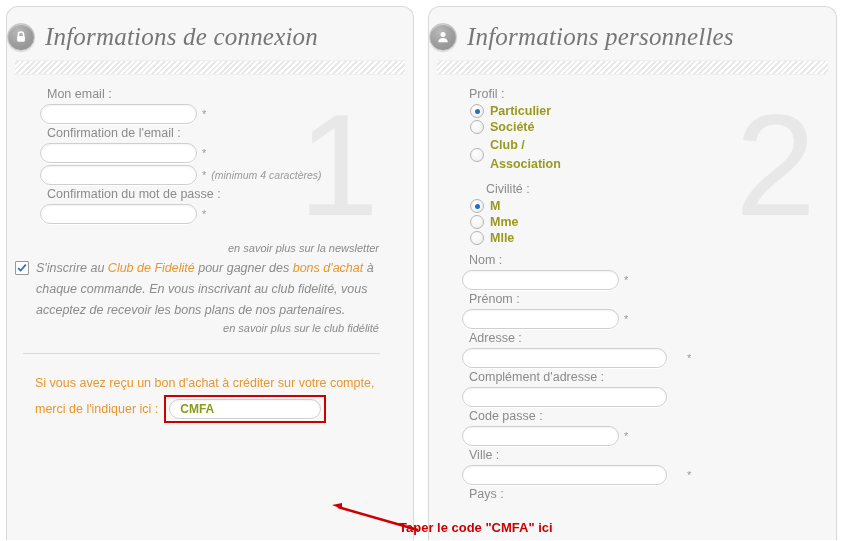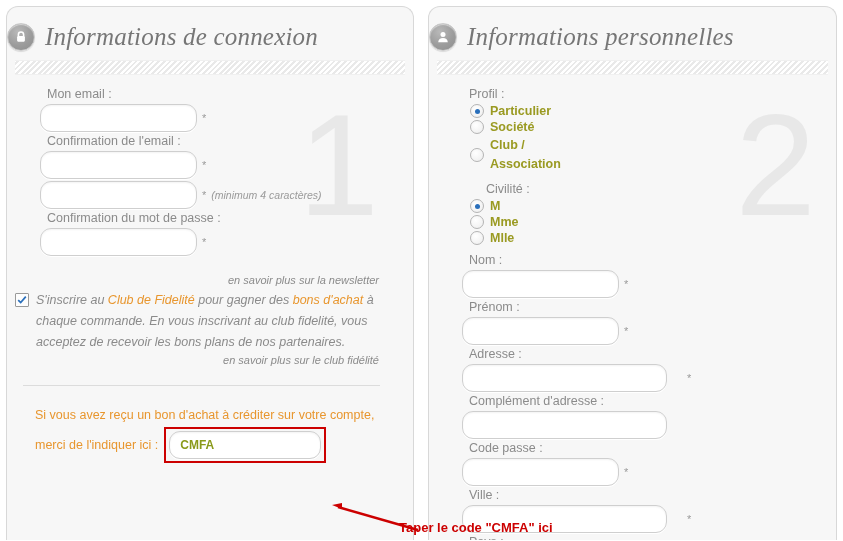--- a/index.html
+++ b/index.html
@@ -82,21 +82,21 @@
   
   .form-body{position:relative;z-index:2;padding:12px 0 0 33px;}
 
   .field{margin-bottom:2px;}
   .field-label{
     font-size:12.5px;color:#8b8b8b;
     display:block;margin:0 0 3px 7px;
   }
   .input-row{display:flex;align-items:center;gap:5px;}
   input.pill{
-    height:28px;
+    height:20px;
     border:1px solid #cfcfcf;
     border-radius:11px;
     background:#ffffff;
     box-shadow:inset 0 1px 2px rgba(0,0,0,.05),0 1px 0 #fff;
     outline:none;
     font-family:"Liberation Sans",sans-serif;
     font-size:12px;
     color:#8a9a1a;
     font-weight:bold;
     padding:0 10px;

